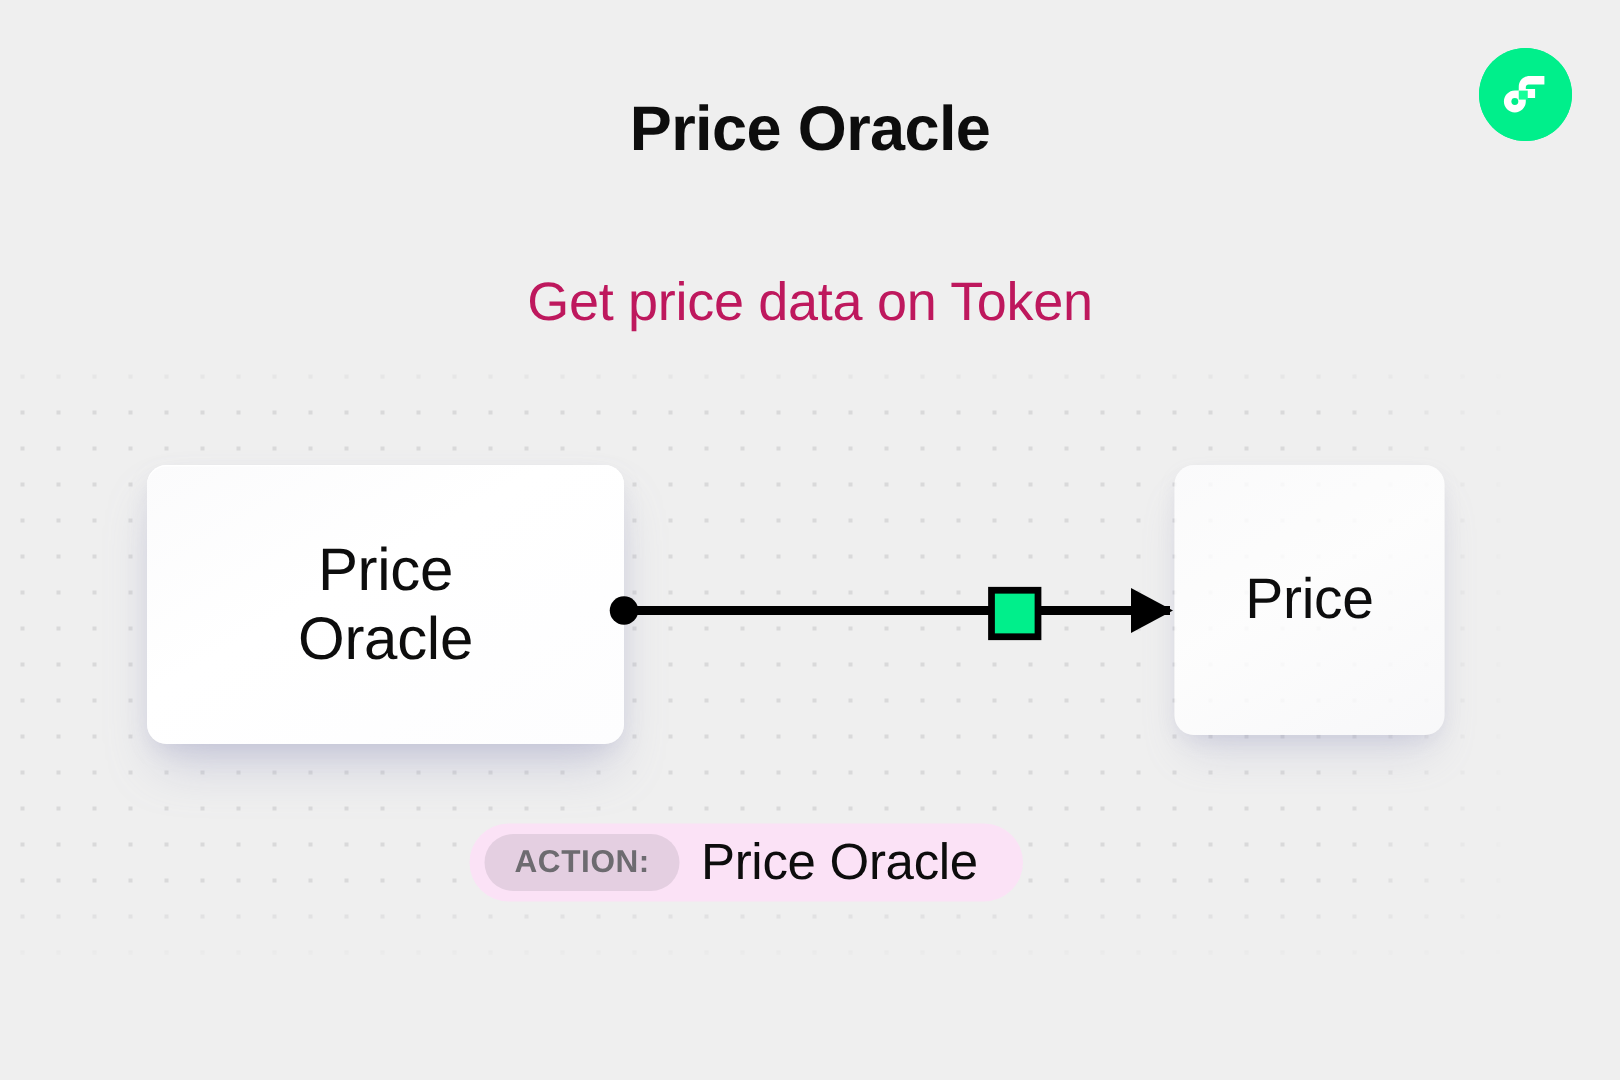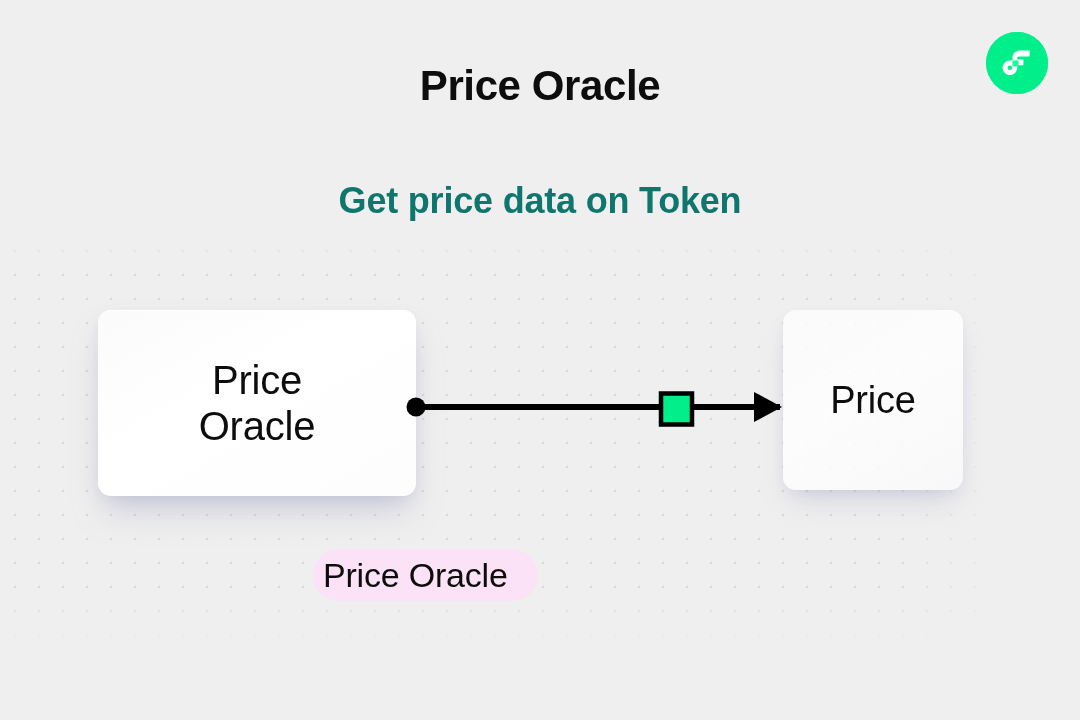--- a/index.html
+++ b/index.html
@@ -68,23 +68,23 @@
     letter-spacing: -0.4px;
     color: #0d0d0d;
   }
   .subtitle {
     position: absolute;
     left: 0;
     top: 180px;
     width: 1080px;
     text-align: center;
     font-size: 36px;
-    font-weight: 700;
+    font-weight: 400;
     letter-spacing: -0.2px;
-    color: #0f766e;
+    color: #be185d;
   }
 
   
   .node {
     position: absolute;
     box-sizing: border-box;
     border-radius: 13px;
     display: flex;
     align-items: center;
     justify-content: center;
@@ -195,16 +195,17 @@
   </div>
 
   <svg class="connector" viewBox="0 0 400 72">
     <line x1="24" y1="35" x2="388" y2="35" stroke="#000000" stroke-width="6"></line>
     <circle cx="24" cy="35" r="9.5" fill="#000000"></circle>
     <rect x="269" y="21.5" width="31" height="31" fill="#00ef8b" stroke="#000000" stroke-width="4.5"></rect>
     <polygon points="362,20 390,35 362,50" fill="#000000"></polygon>
   </svg>
 
   <div class="action-badge">
+    <span class="action-tag">ACTION:</span>
     <span class="action-value">Price Oracle</span>
   </div>
 
 </div>
 
 </body></html>

